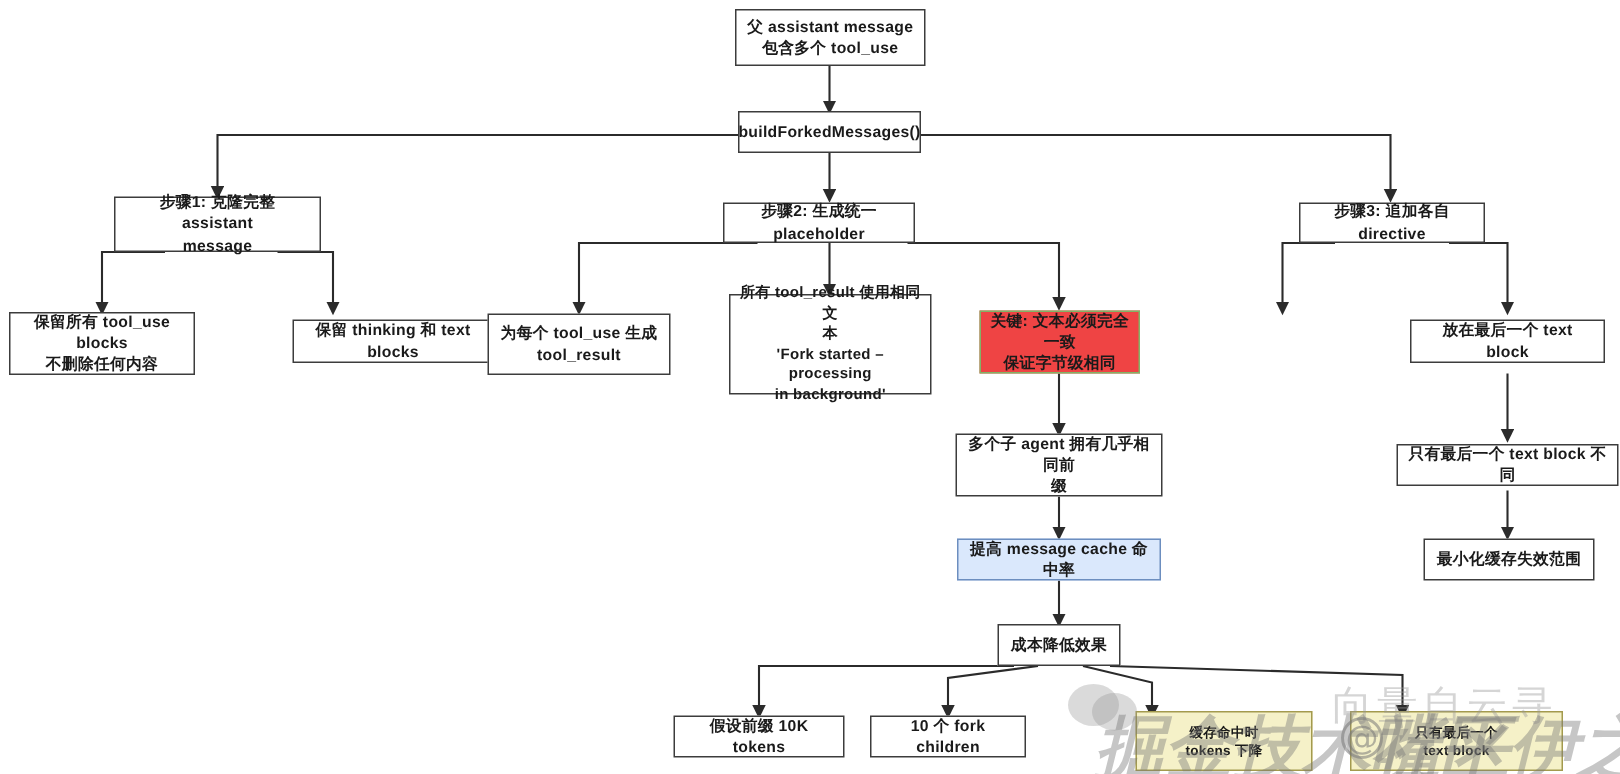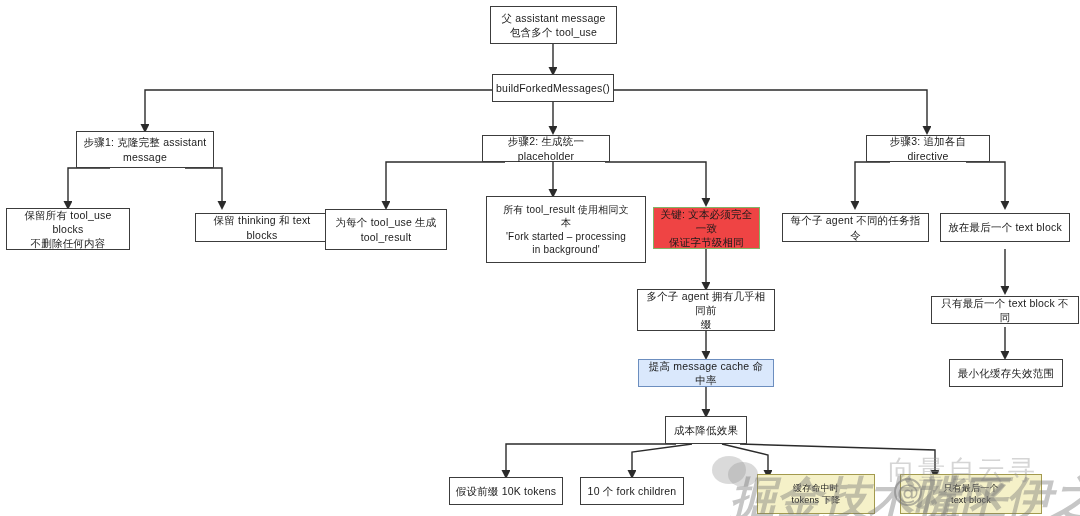--- a/index.html
+++ b/index.html
@@ -35,20 +35,21 @@
     justify-content: center;
     text-align: center;
     border: 1px solid #3c3c3c;
     background: #ffffff;
     color: #1a1a1a;
     font-size: 10.5px;
     line-height: 1.35;
     padding: 3px 5px;
     white-space: pre-line;
     letter-spacing: 0.2px;
+    font-weight: bold;
   }
   .node.green {
     background: #ef4444;
     border-color: #82b366;
   }
   .node.blue {
     background: #dae8fc;
     border-color: #6c8ebf;
   }
   .node.yellow {
@@ -151,28 +152,27 @@
 message</div>
   <div class="node" style="left:482px; top:135px; width:128px; height:27px;">步骤2: 生成统一 placeholder</div>
   <div class="node" style="left:866px; top:135px; width:124px; height:27px;">步骤3: 追加各自 directive</div>
 
   <div class="node" style="left:6px; top:208px; width:124px; height:42px;">保留所有 tool_use blocks
 不删除任何内容</div>
   <div class="node" style="left:156px; top:213px; width:134px; height:29px;margin-left:39px;">保留 thinking 和 text blocks</div>
 
   <div class="node" style="left:325px; top:209px; width:122px; height:41px;">为每个 tool_use 生成
 tool_result</div>
-  <div class="node" style="left:486px; top:196px; width:160px; height:67px; font-size:10px;text-align:center;">所有 tool_result 使用相同文
+  <div class="node" style="left:486px; top:196px; width:135px; height:67px; font-size:10px;text-align:center;">所有 tool_result 使用相同文
 本
 'Fork started – processing
 in background'</div>
   <div class="node green" style="left:653px; top:207px; width:107px; height:42px;">关键: 文本必须完全一致
 保证字节级相同</div>
 
-  <div class="node" style="left:782px; top:213px; width:147px; height:29px;">每个子 agent 不同的任务指令</div>
   <div class="node" style="left:940px; top:213px; width:130px; height:29px;">放在最后一个 text block</div>
 
   <div class="node" style="left:637px; top:289px; width:138px; height:42px;">多个子 agent 拥有几乎相同前
 缀</div>
   <div class="node" style="left:931px; top:296px; width:148px; height:28px;">只有最后一个 text block 不同</div>
 
   <div class="node blue" style="left:638px; top:359px; width:136px; height:28px;">提高 message cache 命中率</div>
   <div class="node" style="left:949px; top:359px; width:114px; height:28px;">最小化缓存失效范围</div>
 
   <div class="node" style="left:665px; top:416px; width:82px; height:28px;">成本降低效果</div>

